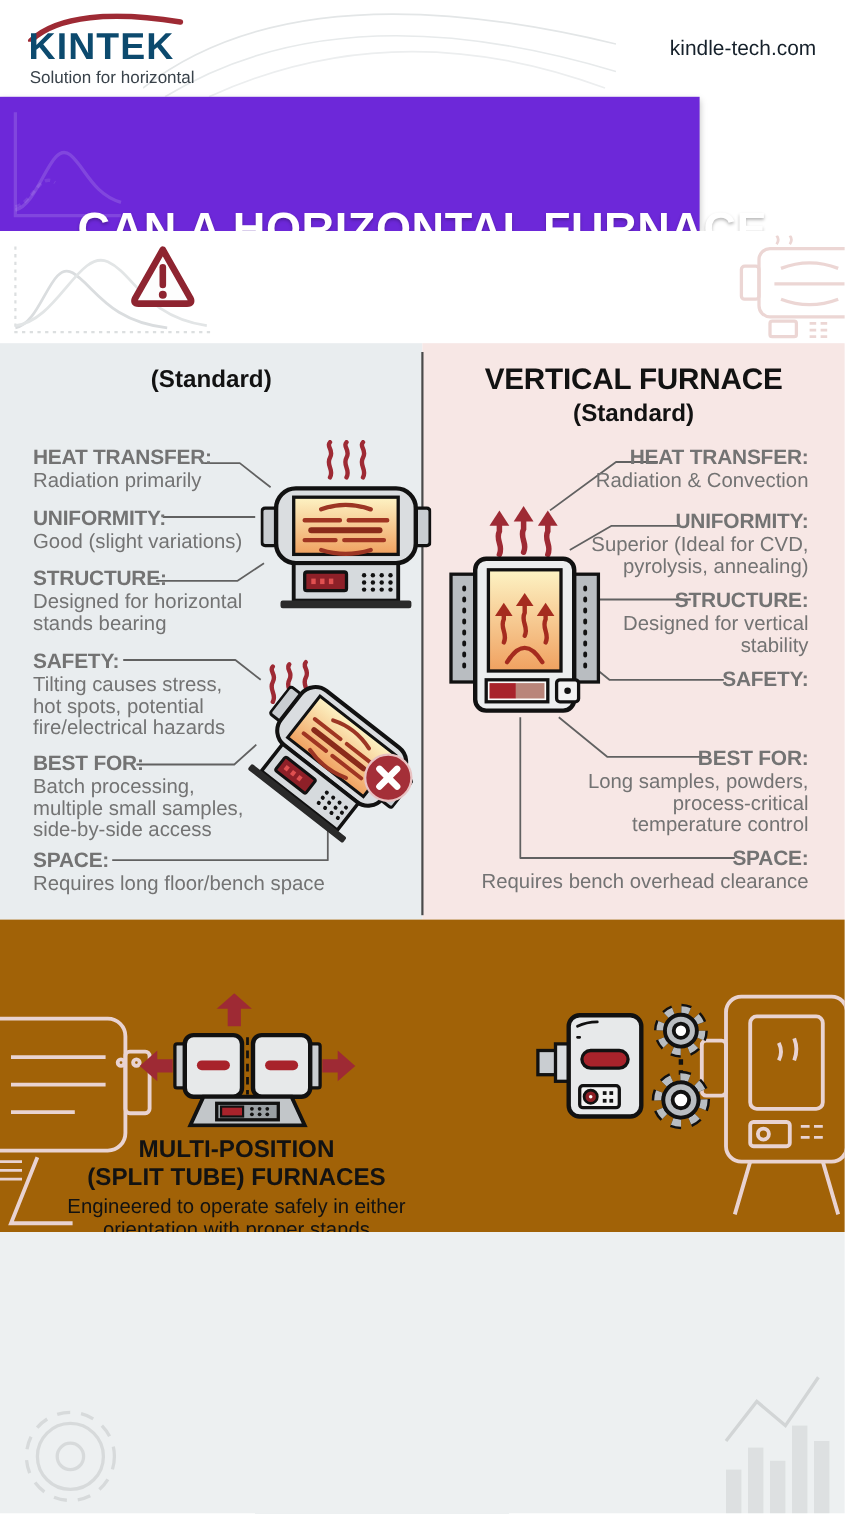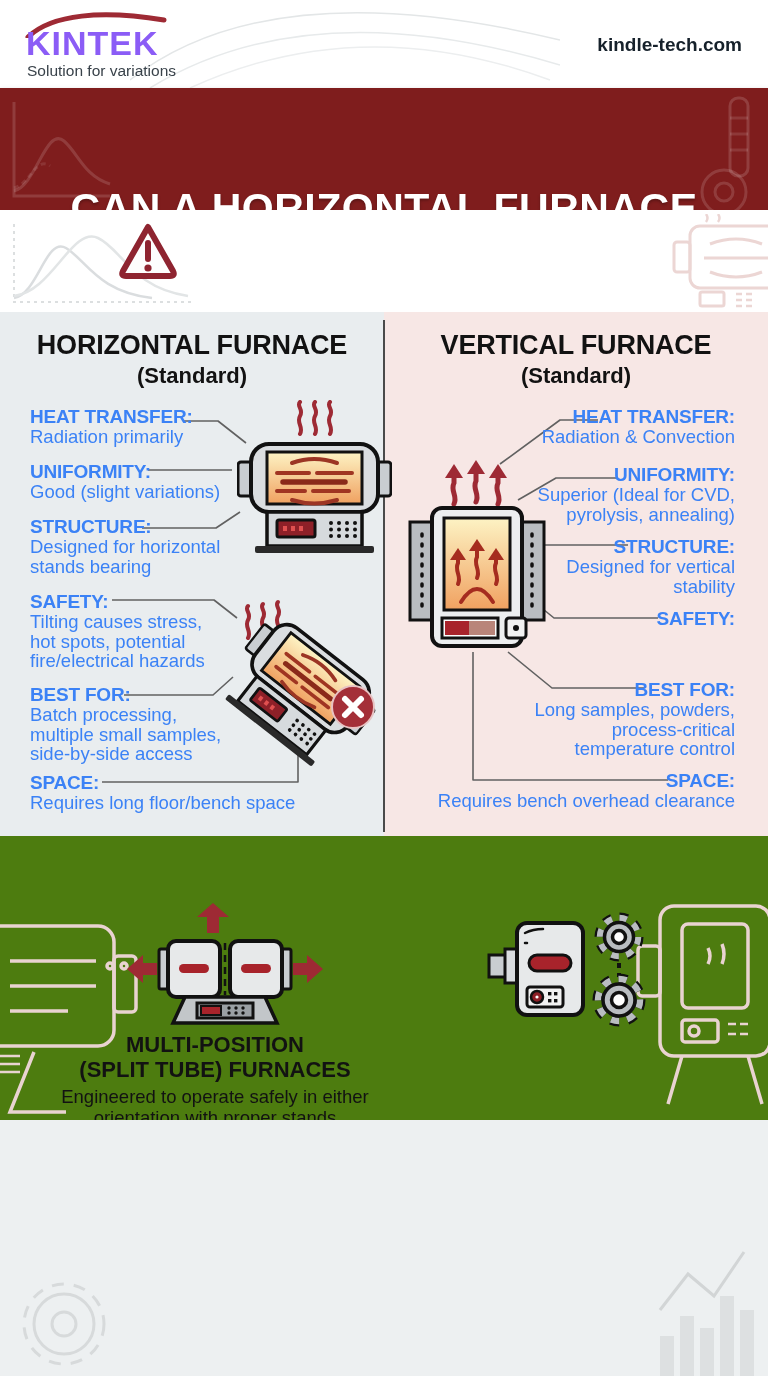--- a/index.html
+++ b/index.html
@@ -1,47 +1,47 @@
 <!DOCTYPE html>
 <html><head>
 <meta charset="utf-8">
 <style>
   html,body{margin:0;padding:0;}
   body{width:768px;height:1376px;position:relative;overflow:hidden;
        font-family:"Liberation Sans",sans-serif;background:#ffffff;color:#16212b;}
   .abs{position:absolute;}
   
   .header{left:0;top:0;width:768px;height:88px;background:#ffffff;}
-  .brand{left:26px;top:26px;font-size:34px;font-weight:bold;color:#8b5cf6;letter-spacing:1px;line-height:1;}
+  .brand{left:26px;top:26px;font-size:34px;font-weight:bold;color:#0c4a6e;letter-spacing:1px;line-height:1;}
   .tagline{left:27px;top:62px;font-size:15.5px;color:#39424a;}
-  .site-top{right:26px;top:34px;font-size:19px;font-weight:bold;color:#16212b;}
-  
-  .banner{left:0;top:88px;width:768px;height:122px;background:#7f1d1d;
+  .site-top{right:26px;top:34px;font-size:19px;font-weight:normal;color:#16212b;}
+  
+  .banner{left:0;top:88px;width:636px;height:122px;background:#6d28d9;
           box-shadow:0 3px 6px rgba(0,0,0,.25);}
   .banner-text{left:0;top:98px;width:768px;text-align:center;color:#fff;
                font-weight:bold;font-size:41px;line-height:1.08;letter-spacing:.5px;
                text-shadow:0 2px 3px rgba(0,0,0,.28);}
   
   .warnrow{left:0;top:210px;width:768px;height:102px;background:#ffffff;}
   .warn-title{left:196px;top:226px;font-size:30px;font-weight:bold;color:#121212;letter-spacing:.2px;}
   .warn-sub{left:196px;top:263px;font-size:21.5px;color:#121212;}
   
   .cmp{left:0;top:312px;width:768px;height:524px;}
   .cmp-left{left:0;top:0;width:384px;height:524px;background:#e9edef;}
   .cmp-right{left:384px;top:0;width:384px;height:524px;background:#f7e7e5;}
   .cmp-divider{left:383px;top:8px;width:2px;height:512px;background:#4a4a4a;}
   .col-title{width:384px;text-align:center;font-weight:bold;color:#121212;}
   .col-title .t1{font-size:27px;letter-spacing:-.2px;}
   .col-title .t2{font-size:22px;margin-top:2px;}
-  .spec{color:#3b82f6;}
+  .spec{color:#737373;}
   .spec .spec-label{font-size:19px;font-weight:bold;line-height:21px;letter-spacing:-.2px;}
   .spec .spec-value{font-size:18.5px;line-height:19.5px;white-space:pre-line;}
   .spec.rt{text-align:right;}
   
-  .exc{left:0;top:836px;width:768px;height:284px;background:#4d7c0f;}
+  .exc{left:0;top:836px;width:768px;height:284px;background:#a16207;}
   .exc-cap{text-align:center;color:#121212;}
   .exc-cap .ct{font-size:22px;font-weight:bold;line-height:25px;white-space:pre-line;}
   .exc-cap .cd{font-size:18.5px;line-height:20.5px;margin-top:5px;white-space:pre-line;}
   
   .choice{left:0;top:1120px;width:768px;height:256px;background:#edf0f1;}
   svg{display:block;}
 </style>
 </head>
 <body>
 
@@ -61,21 +61,21 @@
 <div class="abs header">
   <svg class="abs" style="left:130px;top:0" width="430" height="88">
     <path d="M0,80 Q140,-30 430,40" stroke="#e3e6e7" fill="none" stroke-width="1.5"></path>
     <path d="M20,88 Q180,-10 430,65" stroke="#e7eaeb" fill="none" stroke-width="1.5"></path>
     <path d="M60,88 Q230,10 420,80" stroke="#eceeef" fill="none" stroke-width="1.5"></path>
   </svg>
   <svg class="abs" style="left:22px;top:12px" width="150" height="26">
     <path d="M6,25 C30,2 80,-2 142,8" stroke="#9e2a34" stroke-width="5" fill="none" stroke-linecap="round"></path>
   </svg>
   <div class="abs brand">KINTEK</div>
-  <div class="abs tagline">Solution for variations</div>
+  <div class="abs tagline">Solution for horizontal</div>
   <div class="abs site-top">kindle-tech.com</div>
 </div>
 
 <div class="abs banner">
   <svg class="abs" style="left:6px;top:8px" width="110" height="110">
     <path d="M8,6 V100 H104" stroke="rgba(255,255,255,.14)" stroke-width="3" fill="none"></path>
     <path d="M8,95 C30,90 40,30 58,45 C72,57 78,80 104,88" stroke="rgba(255,255,255,.14)" stroke-width="3" fill="none"></path>
     <path d="M8,92 C24,88 30,60 44,70" stroke="rgba(255,255,255,.10)" stroke-width="3" fill="none" stroke-dasharray="5 4"></path>
   </svg>
   <svg class="abs" style="left:696px;top:6px" width="72" height="116">
@@ -114,21 +114,20 @@
   <div class="abs warn-title">IN MOST CASES, NO.</div>
   <div class="abs warn-sub">It's Unsafe and Leads to Poor Performance.</div>
 </div>
 
 <div class="abs cmp">
   <div class="abs cmp-left"></div>
   <div class="abs cmp-right"></div>
   <div class="abs cmp-divider"></div>
 
   <div class="abs col-title" style="left:0;top:18px">
-    <div class="t1">HORIZONTAL FURNACE</div>
     <div class="t2">(Standard)</div>
   </div>
   <div class="abs col-title" style="left:384px;top:18px">
     <div class="t1">VERTICAL FURNACE</div>
     <div class="t2">(Standard)</div>
   </div>
 
   <svg class="abs" style="left:0;top:0" width="768" height="524">
     <g stroke="#616161" stroke-width="1.6" fill="none" stroke-linejoin="round">
       <polyline points="184,109 218,109 246,131"></polyline>

